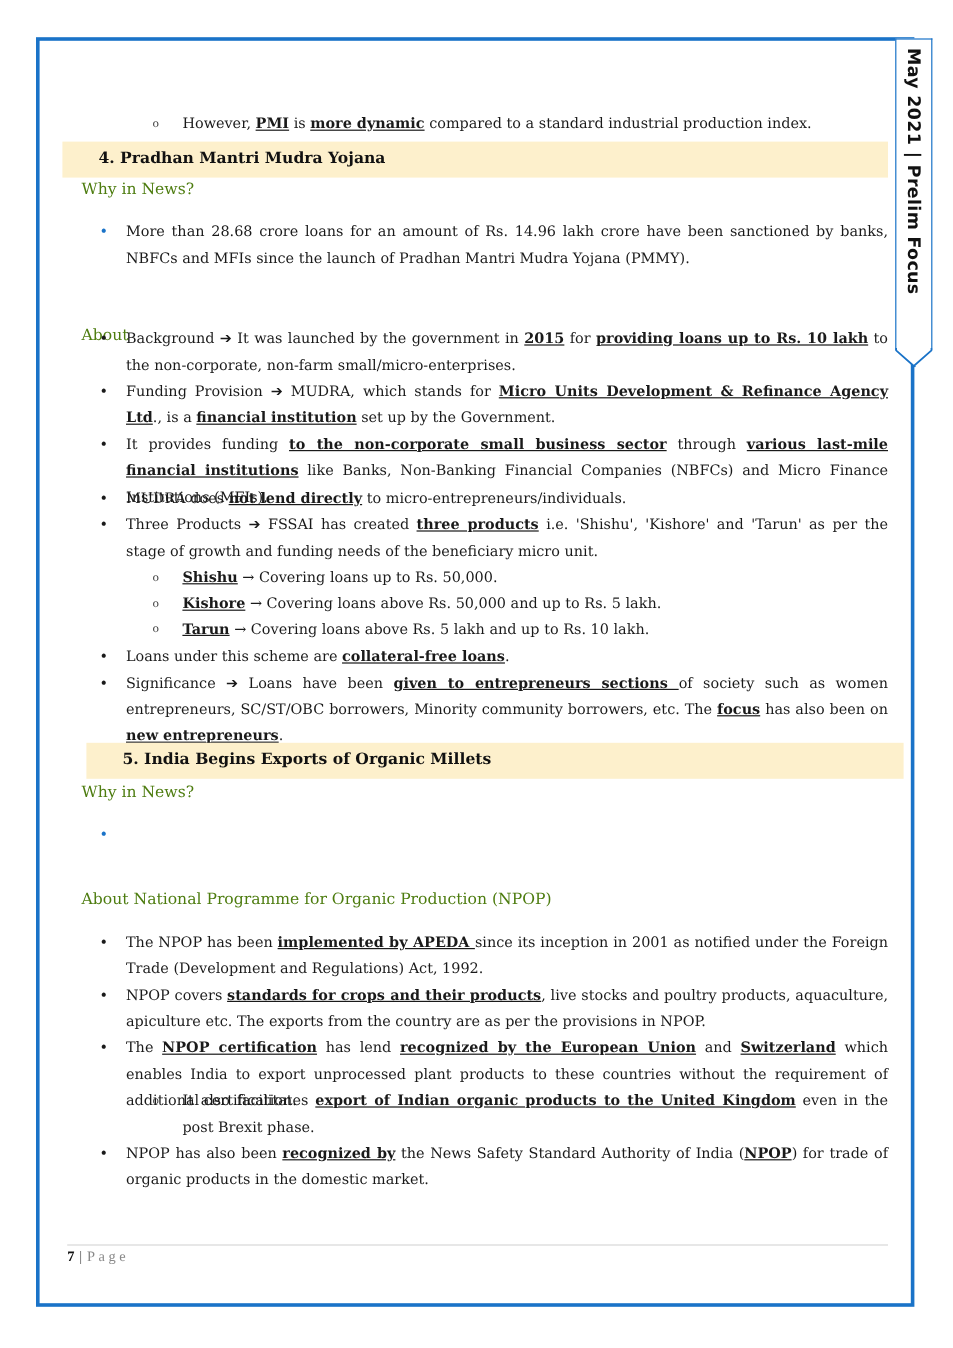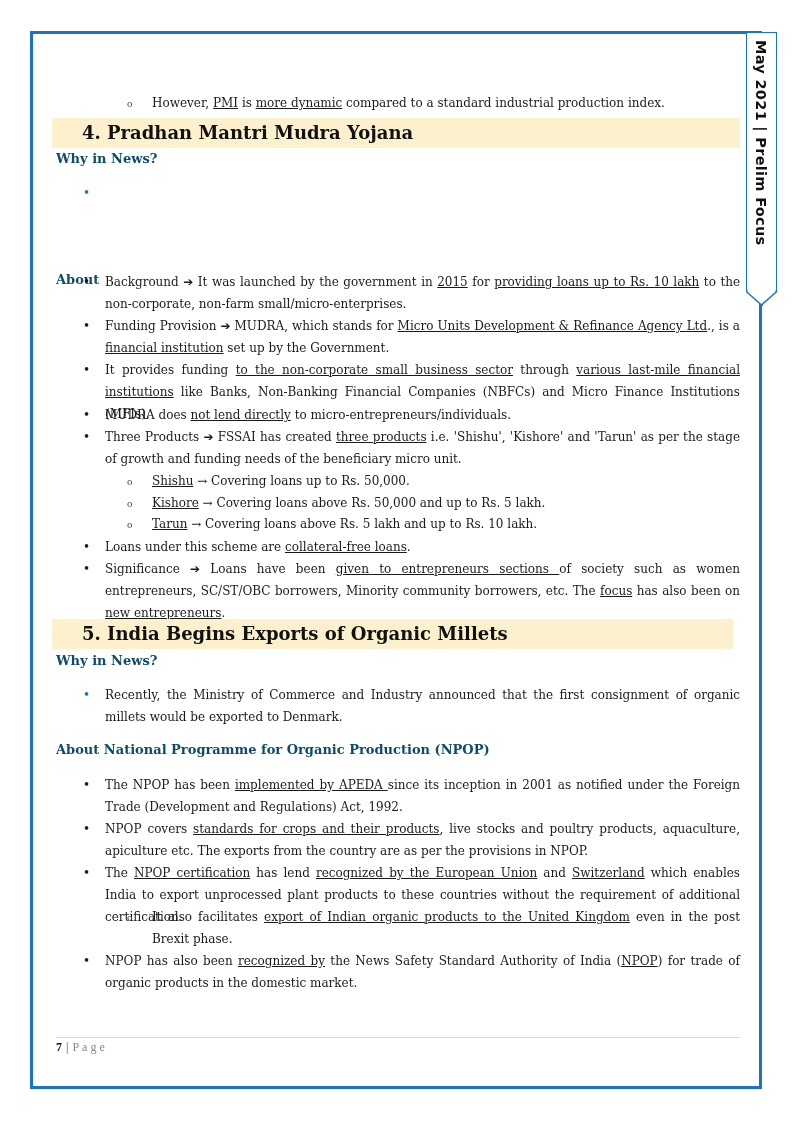--- a/index.html
+++ b/index.html
@@ -12,24 +12,24 @@
   .side-tab-point { position: absolute; left: 746px; top: 290px; width: 31px; height: 16px; }
   .side-tab-text { position: absolute; left: 761px; top: 40px; writing-mode: vertical-rl;
                    font-family: "DejaVu Sans", "Liberation Sans", sans-serif; font-weight: bold;
                    font-size: 14.5px; color: #111; letter-spacing: 0.3px; transform: translateX(-50%); white-space: nowrap; }
   .content { position: absolute; left: 56px; top: 92px; width: 684px; font-size: 12px; line-height: 22px; }
   .bullet-item { position: absolute; left: 49px; width: 635px; text-align: justify; }
   .bullet-mark { position: absolute; left: -22px; top: 0; font-size: 12px; }
   .bullet-mark.blue { color: #1a73c8; }
   .sub-item { position: absolute; left: 96px; width: 588px; text-align: justify; }
   .sub-mark { position: absolute; left: -25px; top: 1px; font-size: 9px; color: #444; }
-  .bu { font-weight: normal; text-decoration: underline; }
+  .bu { font-weight: bold; text-decoration: underline; }
   .sec-bar { position: absolute; left: -4px; height: 30px; background: #fdf0cc; }
-  .sec-title { position: absolute; left: 30px; top: 4px; font-weight: bold; font-size: 18px; color: #111; white-space: nowrap; }
-  .subhead { position: absolute; left: 0; font-weight: bold; font-size: 13px; color: #0c4a6e; white-space: nowrap; }
+  .sec-title { position: absolute; left: 30px; top: 4px; font-weight: bold; font-size: 13px; color: #111; white-space: nowrap; }
+  .subhead { position: absolute; left: 12px; font-weight: normal; font-size: 13px; color: #4d7c0f; white-space: nowrap; }
   .footer-rule { position: absolute; left: 56px; top: 1037px; width: 684px; height: 1px; background: #d8d8d8; }
   .footer { position: absolute; left: 56px; top: 1040px; font-family: Liberation Serif, serif; font-size: 12px; color: #888; letter-spacing: 3px; }
   .footer .num { color: #111; font-weight: bold; letter-spacing: 0; }
   .footer .pipe { color: #555; letter-spacing: 0; margin: 0 4px; }
 </style>
 </head>
 <body>
 
 <div class="frame"></div>
 
@@ -47,20 +47,21 @@
     <span>However, </span><span class="bu">PMI</span><span> is </span><span class="bu">more dynamic</span><span> compared to a standard industrial production index.</span>
   </div>
 
   <div class="sec-bar" style="top:26px; width:688px;">
     <span class="sec-title">4.  Pradhan Mantri Mudra Yojana</span>
   </div>
   <div class="subhead" style="top:56px;">Why in News?</div>
 
   <div class="bullet-item" style="top:90px;">
     <span class="bullet-mark blue">•</span>
+    <span>More than 28.68 crore loans for an amount of Rs. 14.96 lakh crore have been sanctioned by banks, NBFCs and MFIs since the launch of Pradhan Mantri Mudra Yojana (PMMY).</span>
   </div>
 
   <div class="subhead" style="top:145px;margin-top:32px;">About</div>
 
   <div class="bullet-item" style="top:179px;">
     <span class="bullet-mark">•</span>
     <span>Background ➔ It was launched by the government in </span><span class="bu">2015</span><span> for </span><span class="bu">providing loans up to Rs. 10 lakh</span><span> to the non-corporate, non-farm small/micro-enterprises.</span>
   </div>
 
   <div class="bullet-item" style="top:223px;">
@@ -99,28 +100,27 @@
   <div class="bullet-item" style="top:444px;">
     <span class="bullet-mark">•</span>
     <span>Loans under this scheme are </span><span class="bu">collateral-free loans</span><span>.</span>
   </div>
 
   <div class="bullet-item" style="top:466px;">
     <span class="bullet-mark">•</span>
     <span>Significance ➔ Loans have been </span><span class="bu">given to entrepreneurs sections </span><span>of society such as women entrepreneurs, SC/ST/OBC borrowers, Minority community borrowers, etc. The </span><span class="bu">focus</span><span> has also been on </span><span class="bu">new entrepreneurs</span><span>.</span>
   </div>
 
-  <div class="sec-bar" style="top:527px; width:681px;">
+  <div class="sec-bar" style="top:527px; width:681px;margin-left:20px;">
     <span class="sec-title">5. India Begins Exports of Organic Millets</span>
   </div>
   <div class="subhead" style="top:558px;">Why in News?</div>
 
   <div class="bullet-item" style="top:592px;">
     <span class="bullet-mark blue">•</span>
-    <span>Recently, the Ministry of Commerce and Industry announced that the first consignment of organic millets would be exported to Denmark.</span>
   </div>
 
   <div class="subhead" style="top:647px;">About National Programme for Organic Production (NPOP)</div>
 
   <div class="bullet-item" style="top:682px;">
     <span class="bullet-mark">•</span>
     <span>The NPOP has been </span><span class="bu">implemented by APEDA </span><span>since its inception in 2001 as notified under the Foreign Trade (Development and Regulations) Act, 1992.</span>
   </div>
 
   <div class="bullet-item" style="top:726px;">

